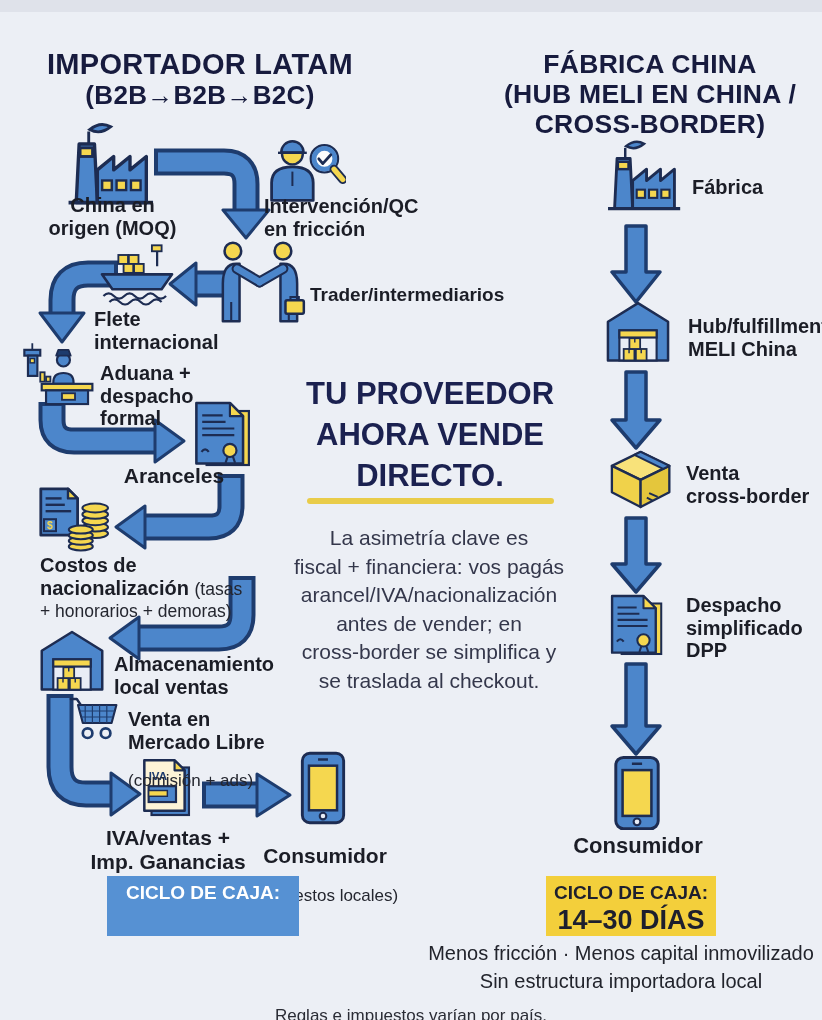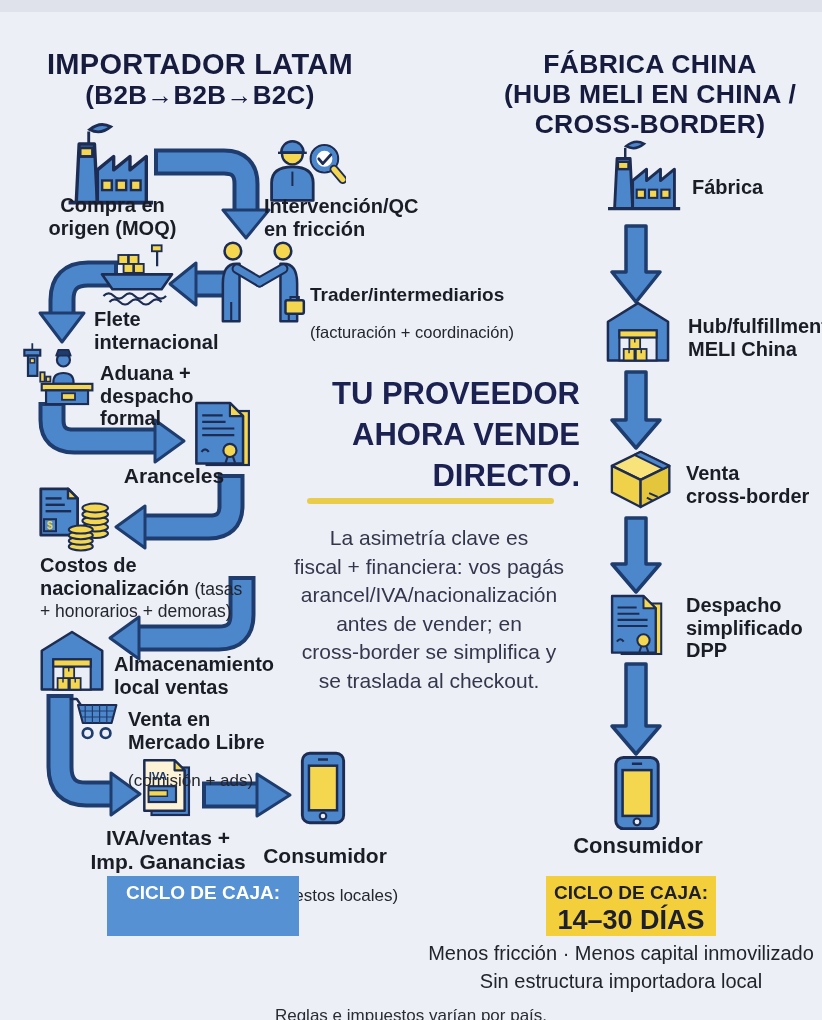--- a/index.html
+++ b/index.html
@@ -5,21 +5,21 @@
   html,body{margin:0;padding:0;background:#dfe2ea;}
   .canvas{position:relative;width:822px;height:1020px;margin:12px auto;background:#eceff5;
     font-family:"Liberation Sans","DejaVu Sans",sans-serif;overflow:hidden;}
   svg.lay{position:absolute;left:0;top:0;width:822px;height:1020px;z-index:1;}
   svg.ic{position:absolute;z-index:2;}
   .txt{position:absolute;z-index:3;white-space:pre-line;}
   .title{font-weight:800;color:#171b3e;text-align:center;line-height:1.13;letter-spacing:.3px;}
   .lbl{font-weight:700;color:#1b1d26;font-size:20px;line-height:1.13;}
   .sub{font-weight:400;color:#24262f;font-size:17px;line-height:1.18;}
   .ctr{text-align:center;}
-  .headline{font-weight:800;color:#1b2150;font-size:31px;line-height:1.32;text-align:right;}
+  .headline{font-weight:800;color:#1b2150;font-size:31px;line-height:1.32;text-align:center;}
   .rule{position:absolute;z-index:3;background:#e9cc49;border-radius:3px;}
   .para{font-weight:400;color:#34374b;font-size:21px;line-height:1.36;text-align:center;}
   .badge{position:absolute;z-index:3;text-align:center;padding-top:6px;}
   .badge .b1{font-weight:800;font-size:19px;line-height:1.2;}
   .badge .b2{font-weight:800;font-size:27px;line-height:1.15;}
   .badge.blue{background:#5691d3;color:#ffffff;}
   .badge.yellow{background:#f3cf3b;color:#1d1f2e;}
   .notes{font-weight:400;color:#22242c;font-size:20px;line-height:1.38;text-align:center;}
   .footer{font-weight:400;color:#2a2c35;font-size:17px;text-align:center;}
   
@@ -240,35 +240,34 @@
     <polygon class="dn" points="626,506 646,506 646,552 660,552 636,580 612,552 626,552"></polygon>
     <polygon class="dn" points="626,652 646,652 646,714 660,714 636,742 612,714 626,714"></polygon>
   </svg>
 
   <div class="txt title" style="left:25px;top:36px;width:350px;font-size:29px">IMPORTADOR LATAM</div>
   <div class="txt title" style="left:25px;top:69px;width:350px;font-size:26px">(B2B→B2B→B2C)</div>
 
   <svg class="ic" style="left:52px;top:108px;width:108px;height:96px" viewBox="0 0 110 100">
       <use href="#sy-factory"></use>
     </svg>
-  <div class="txt lbl ctr" style="left:30px;top:182px;width:165px">Compra en
+  <div class="txt lbl ctr" style="left:30px;top:182px;width:165px">China en
 origen (MOQ)</div>
 
   <svg class="ic" style="left:262px;top:118px;width:84px;height:72px" viewBox="0 0 105 90">
       <use href="#sy-worker"></use>
     </svg>
   <div class="txt lbl" style="left:264px;top:183px;width:170px">Intervención/QC
 en fricción</div>
 
   <svg class="ic" style="left:212px;top:228px;width:96px;height:84px" viewBox="0 0 115 100">
       <use href="#sy-handshake"></use>
     </svg>
   <div class="txt" style="left:310px;top:254px;width:210px">
     <div class="lbl" style="font-size:19px">Trader/intermediarios</div>
-    <div class="sub" style="font-size:16.5px">(facturación + coordinación)</div>
   </div>
 
   <svg class="ic" style="left:96px;top:230px;width:82px;height:64px" viewBox="0 0 110 85">
       <use href="#sy-ship"></use>
     </svg>
   <div class="txt lbl" style="left:94px;top:296px;width:160px">Flete
 internacional</div>
 
   <svg class="ic" style="left:20px;top:328px;width:76px;height:66px" viewBox="0 0 105 90">
       <use href="#sy-customs"></use>

